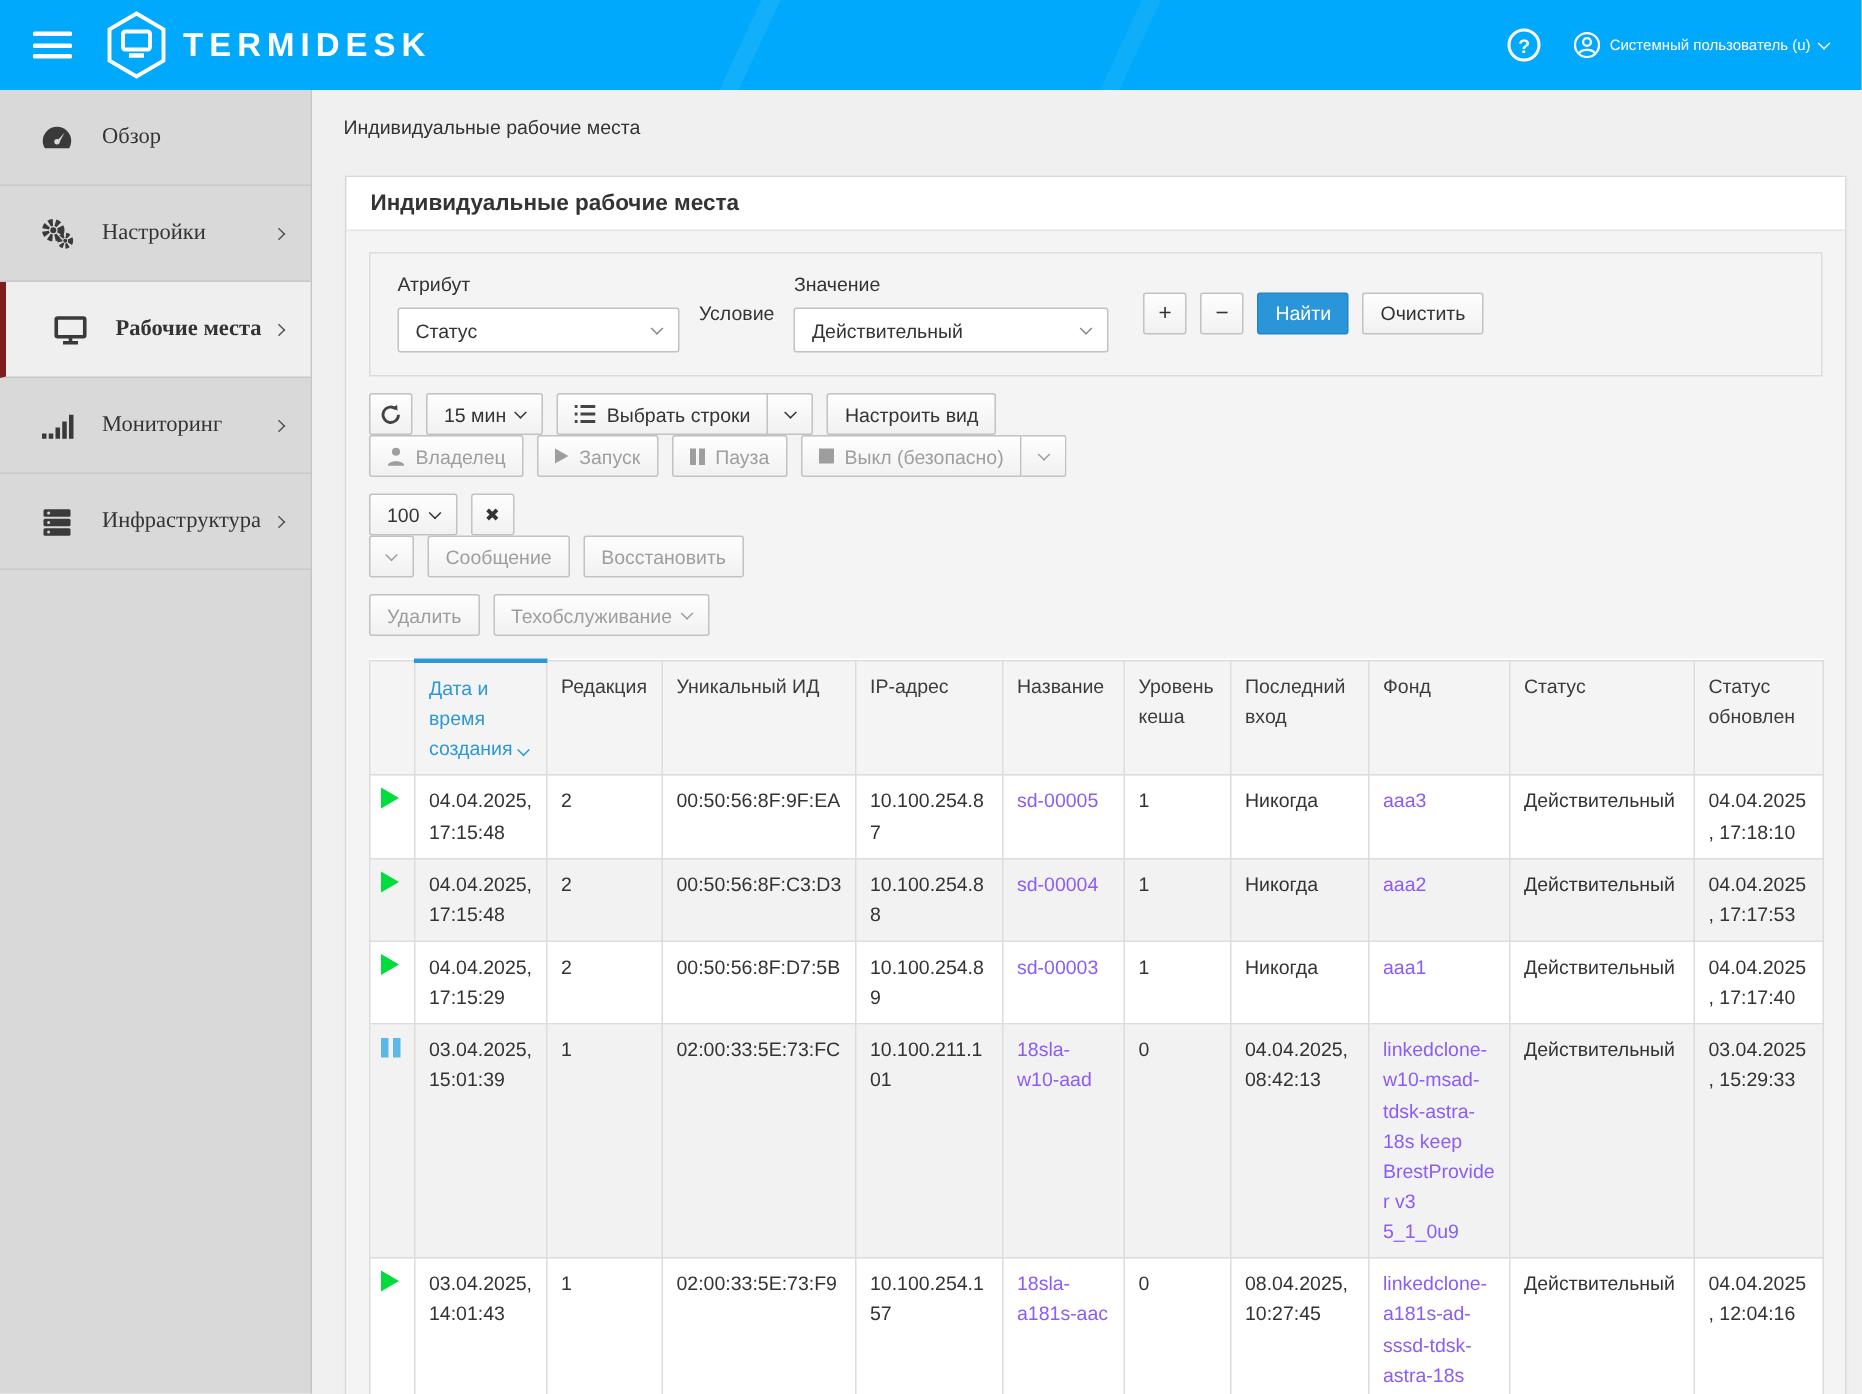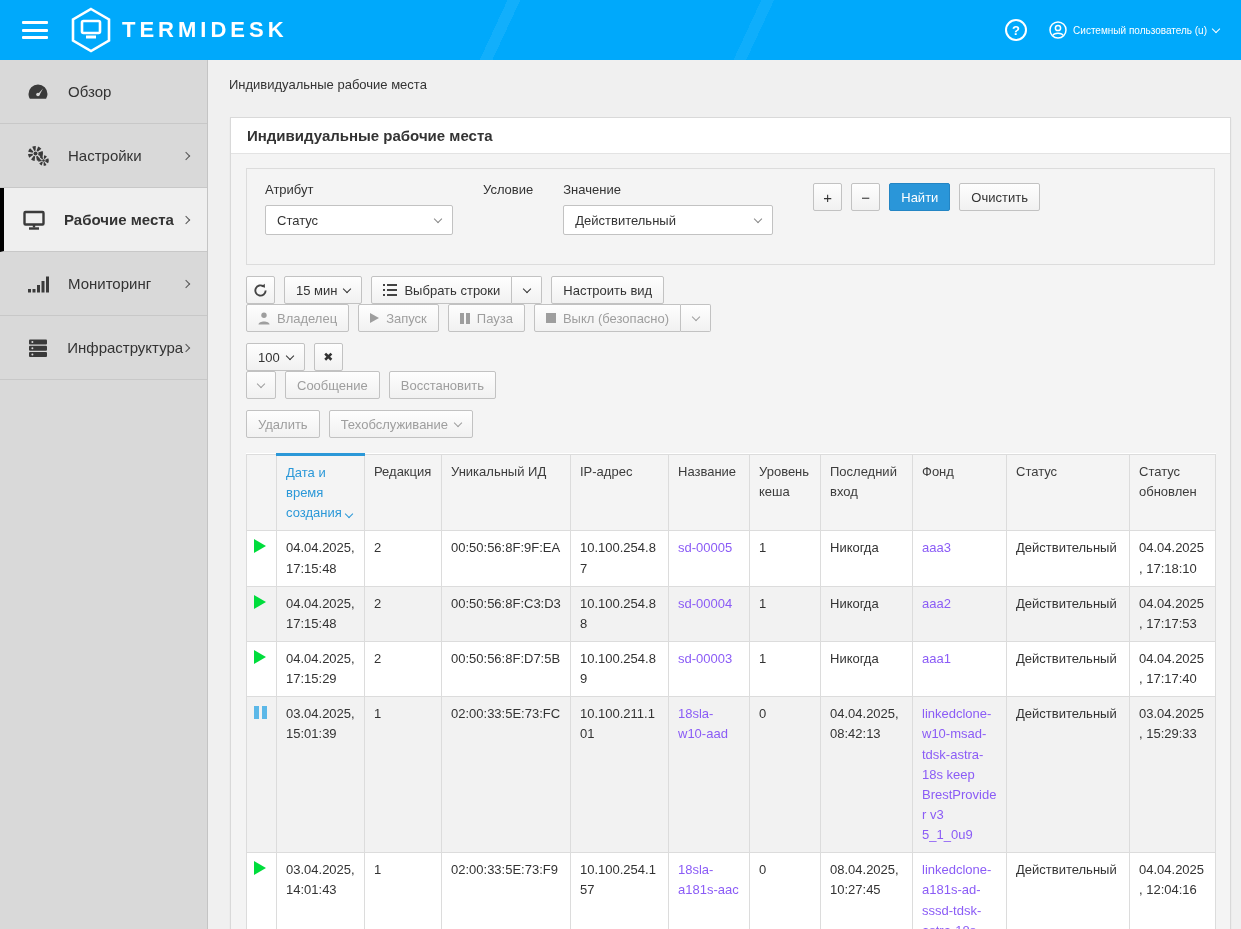--- a/index.html
+++ b/index.html
@@ -15,35 +15,35 @@
   .topbar-right { margin-left:auto; display:flex; align-items:center; gap:22px; margin-right:22px; position:relative; z-index:2;}
   .help-icon { width:22px; height:22px; border:2px solid #fff; border-radius:50%; color:#fff; font-size:13px; font-weight:bold; display:flex; align-items:center; justify-content:center; cursor:pointer; }
   .user { display:flex; align-items:center; gap:6px; color:#fff; font-size:10px; cursor:pointer; }
 
   .chev { display:inline-block; width:6px; height:6px; border-right:1.5px solid currentColor; border-bottom:1.5px solid currentColor; }
   .chev.down { transform:rotate(45deg); margin-top:-3px; }
   .chev.right { transform:rotate(-45deg); }
 
   
   .sidebar { position:absolute; top:60px; left:0; width:208px; bottom:0; background:#d9d9d9; border-right:1px solid #c4c4c4; }
-  .side-item { height:64px; display:flex; align-items:center; padding:0 18px 0 26px; border-bottom:1px solid #c8c8c8; font-size:15px; color:#333; cursor:pointer; position:relative; background:#d9d9d9; }
+  .side-item { height:64px; display:flex; align-items:center; padding:0 18px 0 26px; border-bottom:1px solid #c8c8c8; font-size:15px; color:#333; cursor:pointer; position:relative; background:#d9d9d9;font-family:Liberation Serif, serif; }
   .side-item .s-icon { width:26px; margin-right:16px; color:#3a3a3a; display:flex; align-items:center; }
   .side-item .s-chev { margin-left:auto; color:#555; }
-  .side-item.active { background:#efefef; font-weight:bold; border-left:4px solid #000000; padding-left:18px; }
+  .side-item.active { background:#efefef; font-weight:bold; border-left:4px solid #7f1d1d; padding-left:31px; }
 
   
   .content { position:absolute; top:60px; left:208px; right:0; bottom:0; background:#f0f0f0; }
   .breadcrumb { padding:17px 0 0 21px; font-size:13px; color:#333; }
 
   .card { position:absolute; left:22px; top:57px; width:1001px; background:#fff; border:1px solid #d9d9d9; box-shadow:0 1px 2px rgba(0,0,0,.05); }
   .card-title { font-size:15px; font-weight:bold; padding:9px 16px; border-bottom:1px solid #e3e3e3; }
   .card-body { background:#f4f4f4; padding:14px 15px 13px 15px; }
 
   
-  .filter-box { border:1px solid #dcdcdc; padding:13px 18px 29px 18px; display:flex; gap:30px; align-items:flex-start; }
+  .filter-box { border:1px solid #dcdcdc; padding:13px 18px 15px 18px; display:flex; gap:13px; align-items:center; }
   .f-group { display:flex; flex-direction:column; gap:8px; }
   .f-label { font-size:13px; color:#333; }
   .select { display:flex; align-items:center; justify-content:space-between; background:#fff; border:1px solid #c2c2c2; border-radius:2px; height:30px; padding:0 11px; font-size:13px; color:#333; cursor:pointer; }
   .select .chev { color:#888; }
   .w188 { width:188px; } .w210 { width:210px; }
   .filter-actions { display:flex; gap:9px; align-items:center; height:30px; margin-left:10px; }
 
   .btn { display:inline-flex; align-items:center; justify-content:center; gap:7px; height:28px; padding:0 11px; background:linear-gradient(#fefefe,#f1f1f1); border:1px solid #c2c2c2; border-radius:2px; font-size:13px; color:#333; cursor:pointer; white-space:nowrap; }
   .btn.square { width:29px; padding:0; font-size:15px; }
   .btn.primary { background:#2a96d9; border-color:#2385c4; color:#fff; }

